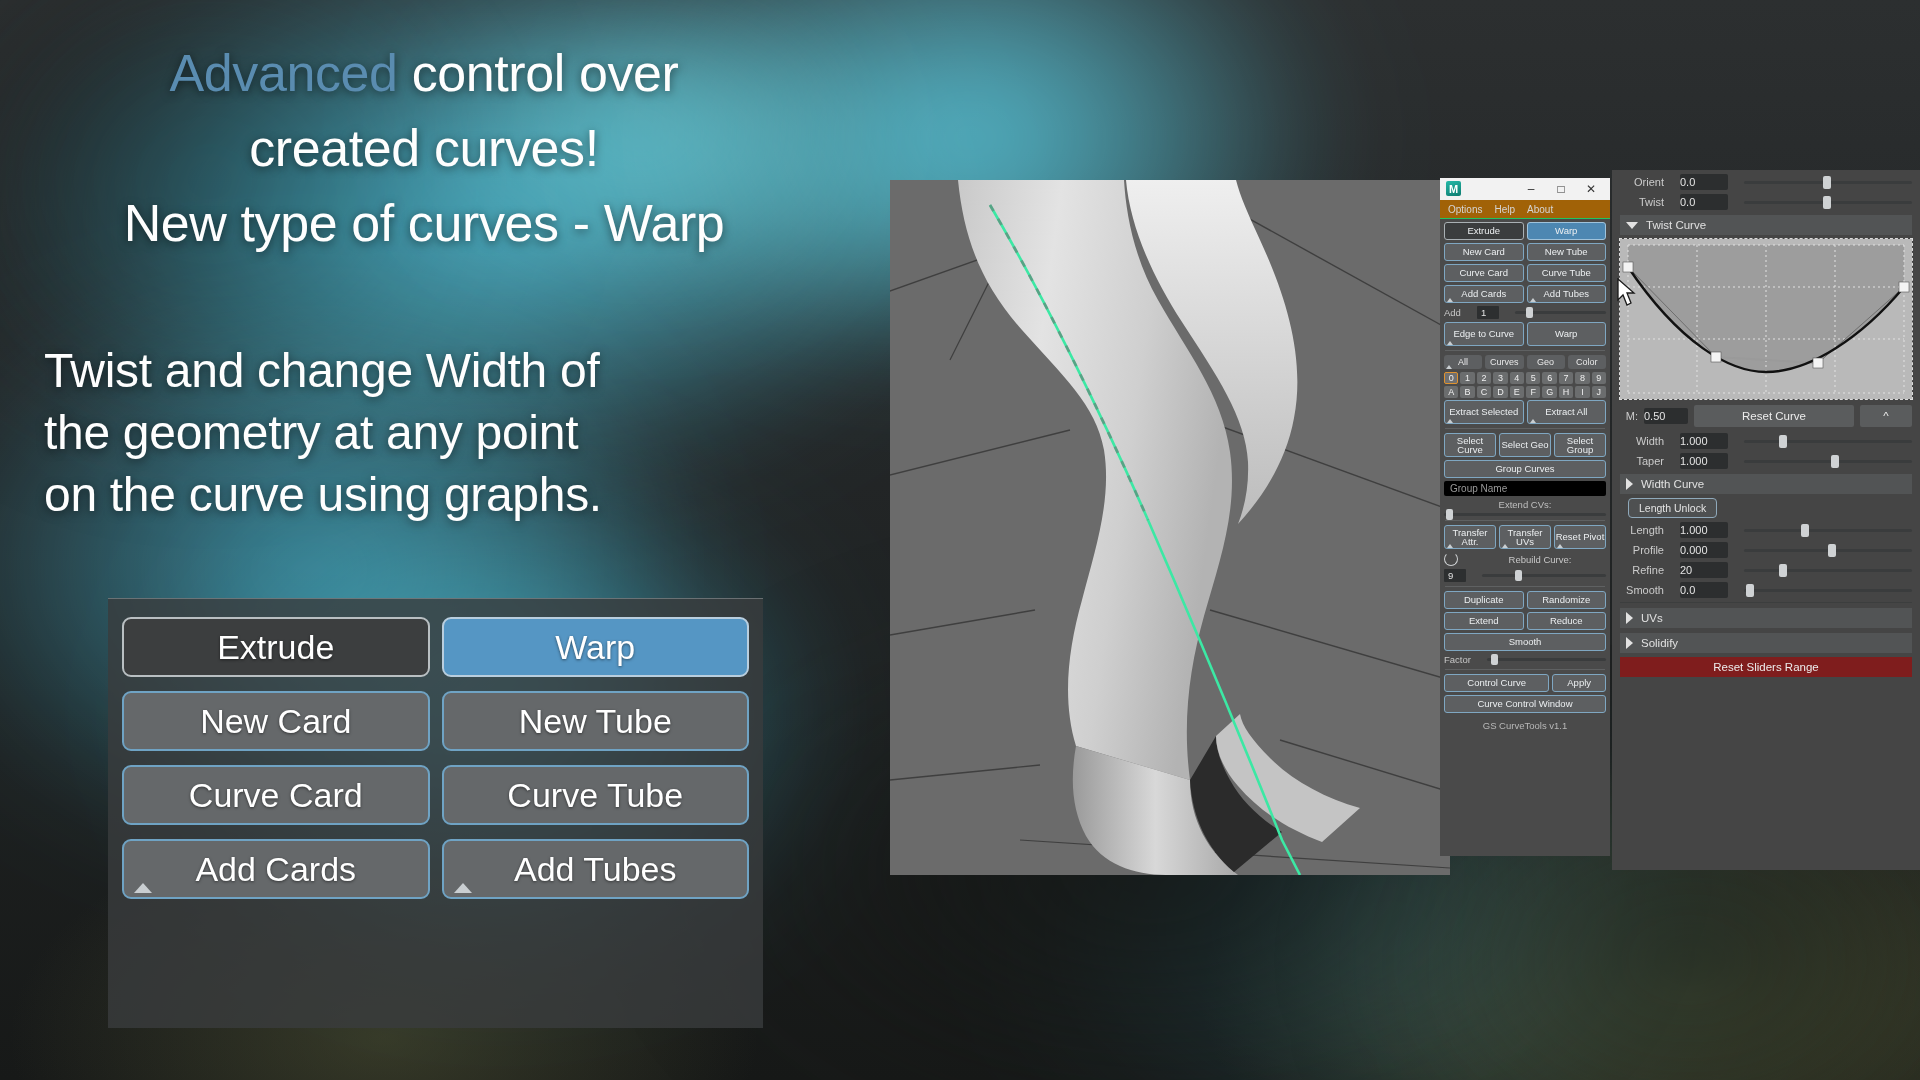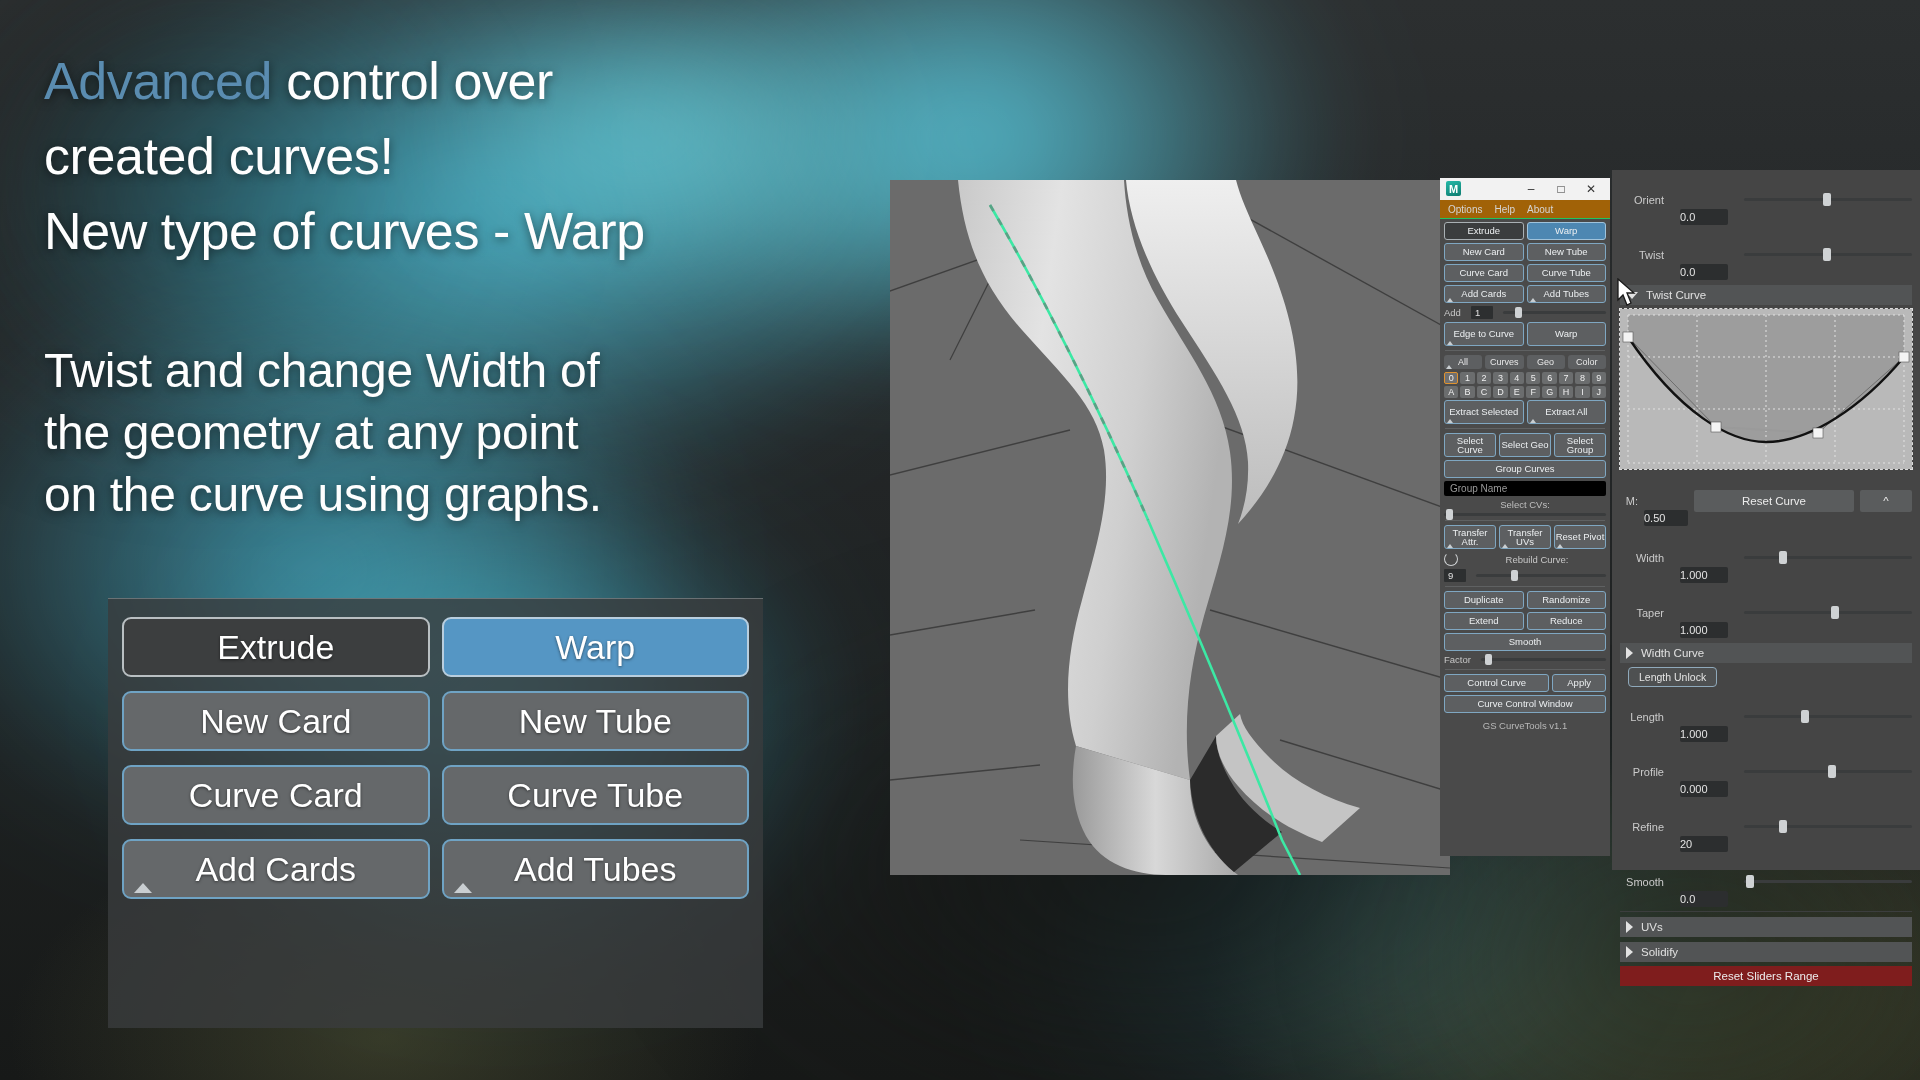--- a/index.html
+++ b/index.html
@@ -32,21 +32,21 @@
   .s5 { left:380px;  top:-40px;  width:520px;  height:340px; background:radial-gradient(ellipse at 50% 50%, rgba(70,210,232,.70), rgba(70,210,232,0) 62%); }
   .s6 { left:980px;  top:760px;  width:820px;  height:420px; background:radial-gradient(ellipse at 50% 40%, rgba(30,120,140,.40), rgba(30,120,140,0) 68%); }
   .d1 { position:absolute; left:-100px; top:-80px; width:620px; height:520px; border-radius:50%; filter:blur(70px);
         background:radial-gradient(ellipse at 50% 50%, rgba(20,22,22,.92), rgba(20,22,22,0) 68%); }
   .d2 { position:absolute; left:700px;  top:640px; width:900px; height:460px; border-radius:50%; filter:blur(80px);
         background:radial-gradient(ellipse at 50% 50%, rgba(18,20,18,.85), rgba(18,20,18,0) 70%); }
   .d3 { position:absolute; left:1380px; top:760px; width:620px; height:400px; border-radius:50%; filter:blur(70px);
         background:radial-gradient(ellipse at 50% 50%, rgba(16,24,24,.80), rgba(16,24,24,0) 70%); }
 
   
-  #headline { position:absolute; left:44px; top:44px; width:760px; z-index:5; }
+  #headline { position:absolute; left:44px; top:36px; width:760px; z-index:5;text-align:center; }
   .hl-line {
     font-size:52px; line-height:75px; color:#fefefe; font-weight:400;
     letter-spacing:-.4px; text-shadow:0 2px 10px rgba(0,0,0,.55);
     white-space:nowrap;
   }
   .hl-accent { color:#5a8cb0; }
   #subhead { position:absolute; left:44px; top:340px; width:760px; z-index:5; }
   .sh-line {
     font-size:48px; line-height:62px; color:#fefefe; font-weight:400;
     letter-spacing:-.3px; text-shadow:0 2px 10px rgba(0,0,0,.55);
@@ -109,21 +109,21 @@
     font-size:9.5px; text-align:center; line-height:1.0; position:relative;
   }
   .tp-btn.dark { background:#3b3d3e; border:1px solid #a9b0b4; }
   .tp-btn.sel  { background:#4d87b2; border:1px solid #9fc3dc; }
   .tp-btn.two  { height:24px; }
   .tp-caret { position:absolute; left:2px; bottom:0px; width:0;height:0;
               border-left:3.5px solid transparent; border-right:3.5px solid transparent;
               border-bottom:4px solid #c9ced1; }
   .tp-sep { height:1px; background:#5f6162; margin:4px 1px; }
 
-  .sliderrow { display:flex; align-items:center; gap:10px; margin:3px 0; }
+  .sliderrow { display:flex; align-items:center; gap:16px; margin:3px 0; }
   .sl-label { font-size:9.5px; color:#c7c7c7; }
   .sl-field { background:#2d2f30; color:#e2e2e2; font-size:9.5px; padding:1px 4px;
               min-width:22px; text-align:left; border-radius:1px; }
   .sl-track { flex:1; height:3px; background:#3a3c3d; border-radius:2px; position:relative; }
   .sl-knob  { position:absolute; top:-4px; width:7px; height:11px; background:#cfd2d4; border-radius:2px; }
 
   .grp-label { text-align:center; font-size:9.5px; color:#bfbfbf; margin:3px 0 2px; }
   .grp-input { background:#000000; color:#9a9a9a; font-size:10px; padding:2px 6px; border-radius:2px; }
 
   .numgrid { display:flex; gap:2px; margin-bottom:2px; }
@@ -143,21 +143,21 @@
 
   
   #attrpanel {
     position:absolute; left:1612px; top:170px; width:308px; height:700px;
     background:#454545; z-index:8; font-size:11px; color:#d8d8d8;
     padding:0 8px;
   }
   .ap-sliderrow { display:flex; align-items:center; gap:16px; margin:4px 0; }
   .ap-label { width:44px; text-align:right; font-size:11px; color:#cbcbcb; }
   .ap-field { background:#2c2e2f; color:#e4e4e4; font-size:11px; padding:2px 0;
-              width:48px; border-radius:2px;margin-top:35px; }
+              width:48px; border-radius:2px; }
   .ap-track { flex:1; height:3px; background:#3a3c3d; border-radius:2px; position:relative; }
   .ap-knob  { position:absolute; top:-5px; width:8px; height:13px; background:#cfd2d4; border-radius:2px; }
   .section {
     height:20px; background:#525455; display:flex; align-items:center; gap:8px;
     padding:0 6px; margin:5px 0 4px; font-size:11.5px; color:#e0e0e0;
   }
   .tri-down { width:0;height:0;border-left:6px solid transparent;border-right:6px solid transparent;
               border-top:7px solid #e2e2e2; }
   .tri-right{ width:0;height:0;border-top:6px solid transparent;border-bottom:6px solid transparent;
               border-left:7px solid #e2e2e2; }
@@ -412,21 +412,21 @@
     <div class="tp-row">
       <div class="tp-btn two">Select Curve</div>
       <div class="tp-btn two">Select Geo</div>
       <div class="tp-btn two">Select Group</div>
     </div>
     <div class="tp-row">
       <div class="tp-btn">Group Curves</div>
     </div>
     <div class="grp-input">Group Name</div>
 
-    <div class="grp-label">Select CVs:</div>
+    <div class="grp-label">Extend CVs:</div>
     <div class="sliderrow">
       <span class="sl-track">
           <span class="sl-knob" id="cvs-knob" style="left: 1%;"></span>
         </span>
     </div>
 
     <div class="tp-sep"></div>
 
     <div class="tp-row">
       <div class="tp-btn two">

